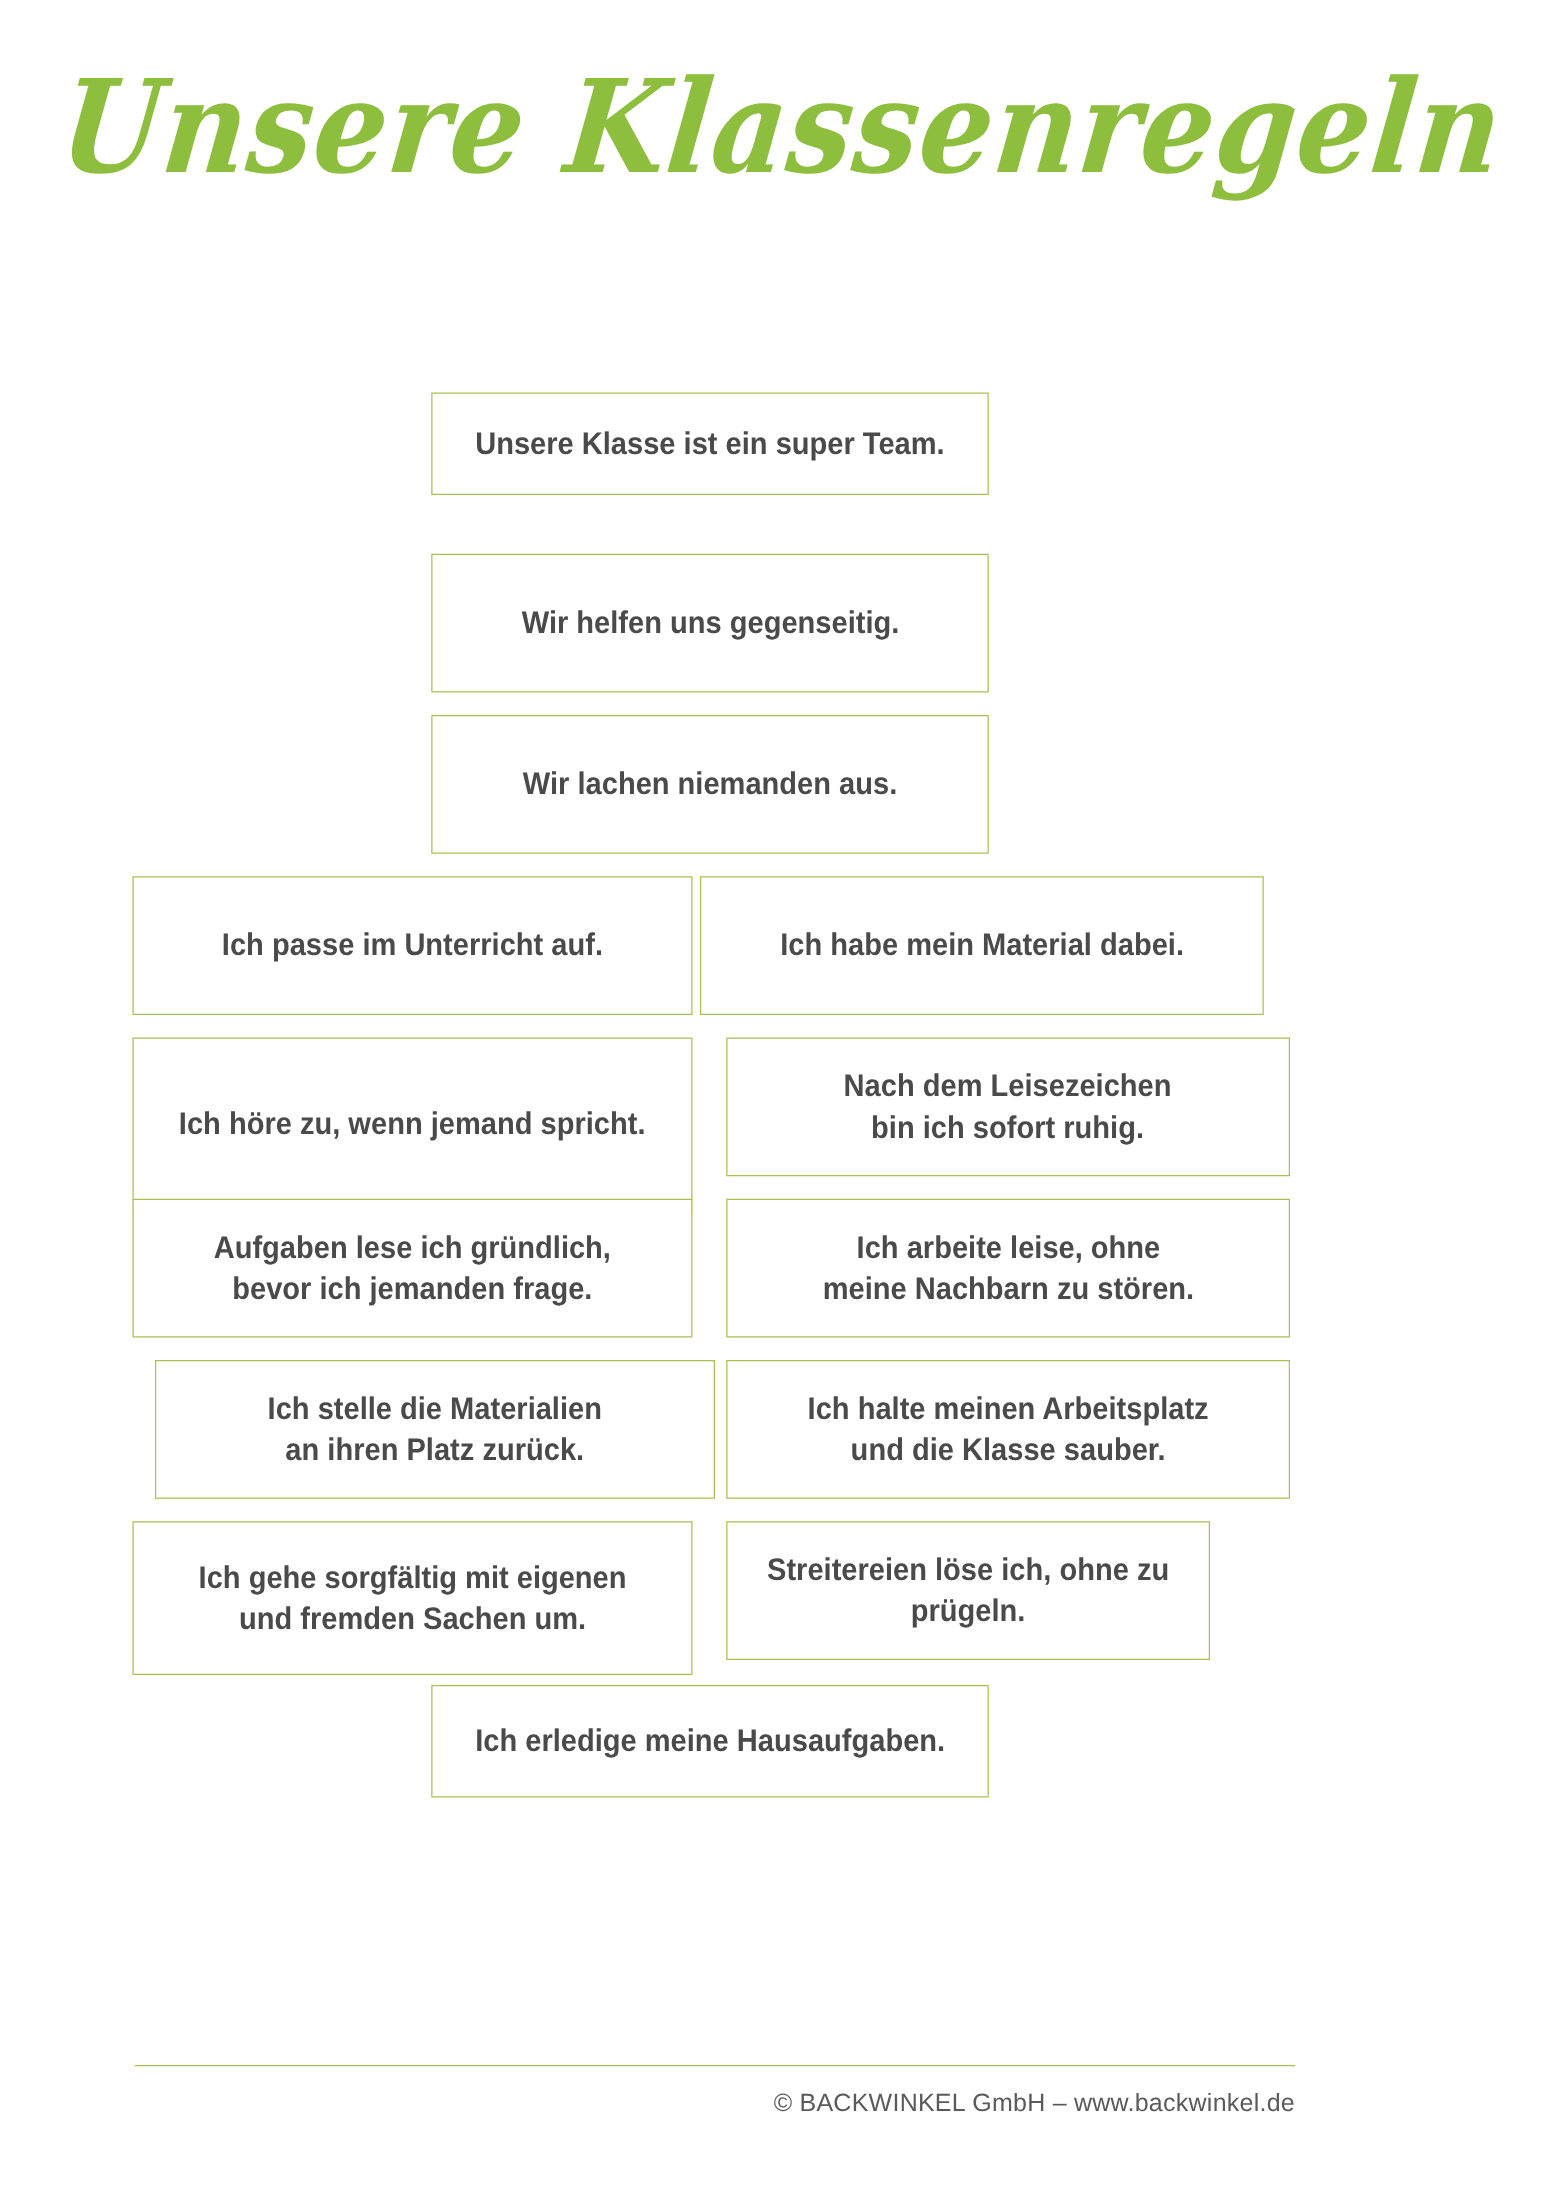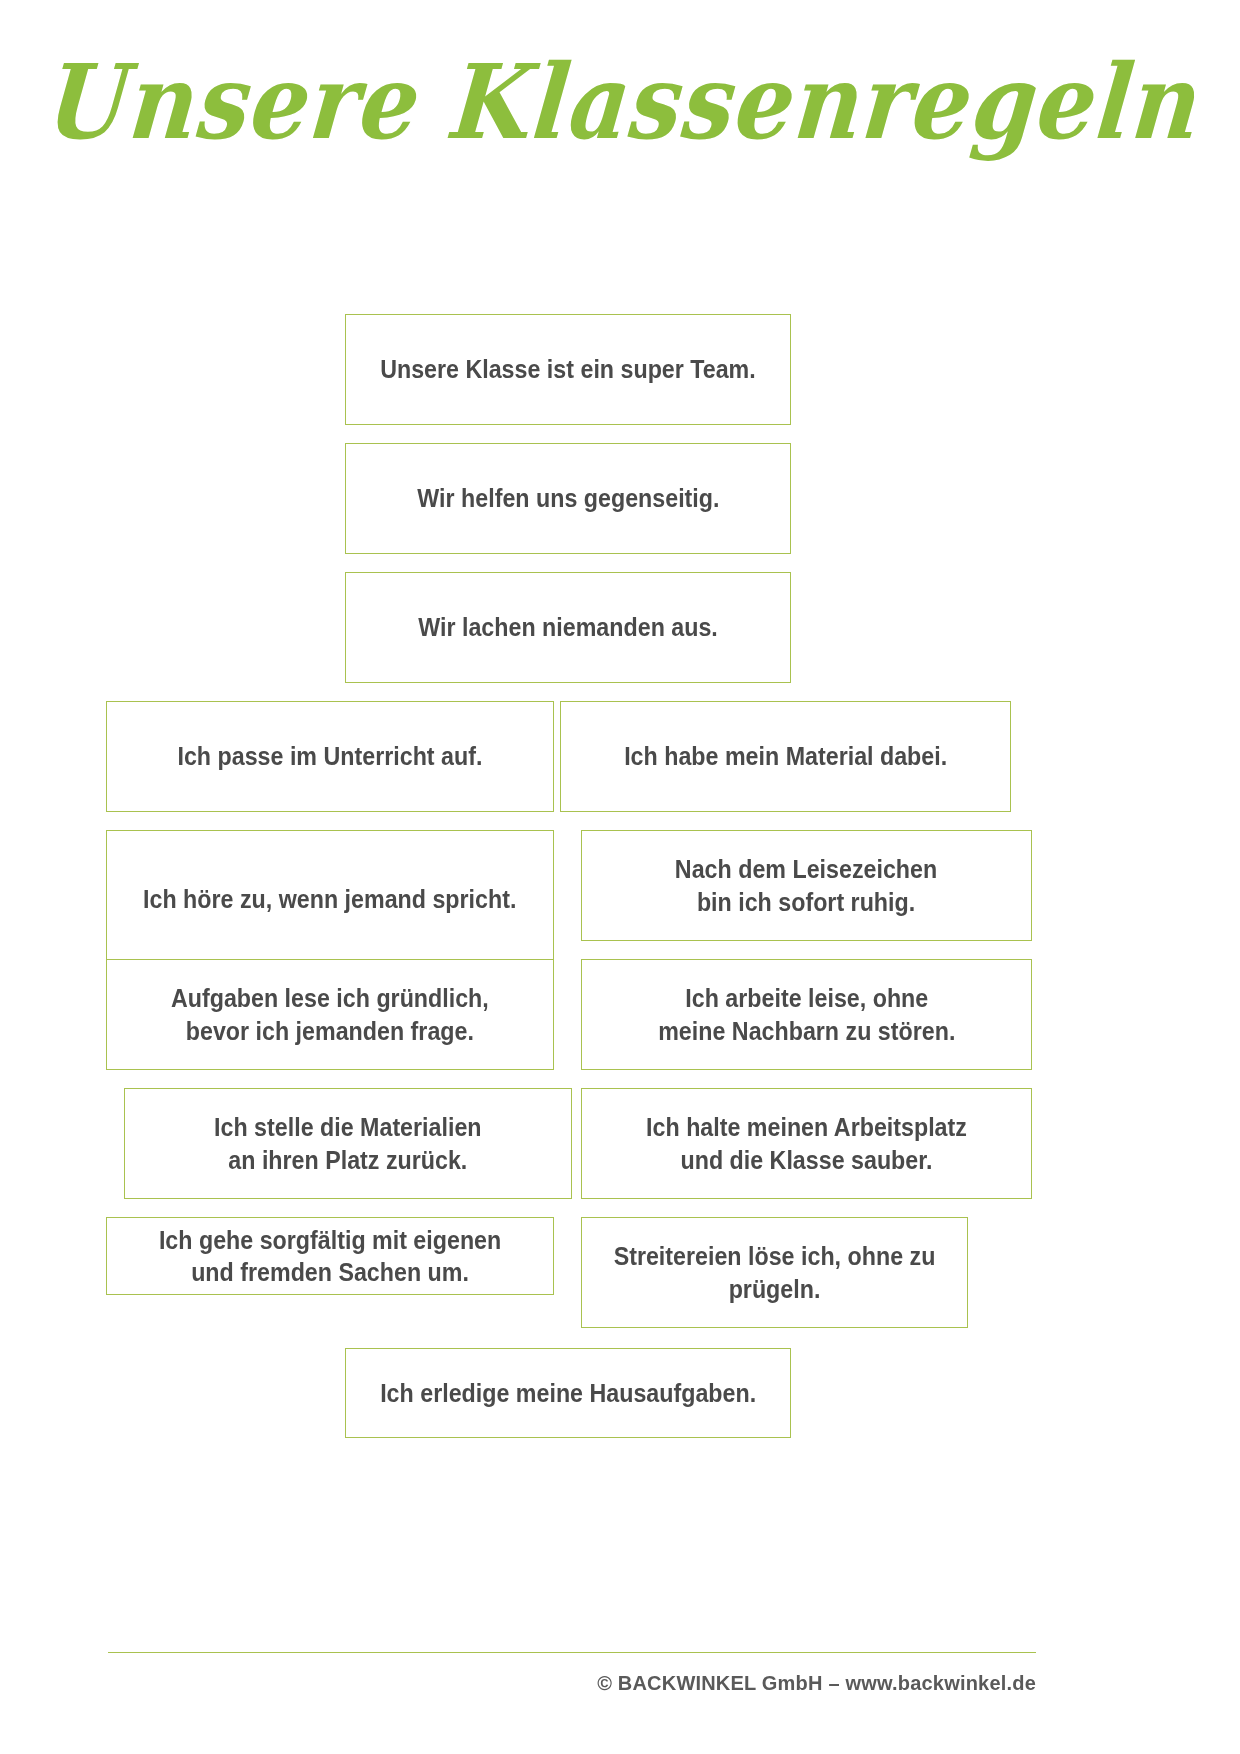--- a/index.html
+++ b/index.html
@@ -77,35 +77,35 @@
     border-top: 1.5px solid #A9C24F;
   }
   .footer-text {
     position: absolute;
     left: 108px;
     top: 1672px;
     width: 928px;
     text-align: right;
     font-family: "Liberation Sans", sans-serif;
     font-size: 20px;
-    font-weight: 700;
+    font-weight: 400;
     color: #5A5A5A;
     letter-spacing: 0.2px;
   }
 </style>
 </head>
 <body>
 
 <div class="page">
 
   <div class="title-wrap">
     <span class="title">Unsere Klassenregeln</span>
   </div>
 
-  <div class="rule-box" style="left:345px; top:314px; width:446px; height:111px;">
+  <div class="rule-box" style="left:345px; top:314px; width:446px; height:82px;">
     <span class="rule-text">Unsere Klasse ist ein super Team.</span>
   </div>
 
   <div class="rule-box" style="left:345px; top:443px; width:446px; height:111px;">
     <span class="rule-text">Wir helfen uns gegenseitig.</span>
   </div>
 
   <div class="rule-box" style="left:345px; top:572px; width:446px; height:111px;">
     <span class="rule-text">Wir lachen niemanden aus.</span>
   </div>
@@ -136,21 +136,21 @@
 
   <div class="rule-box" style="left:106px; top:1088px; width:448px; height:111px;margin-left:18px;">
     <span class="rule-text">Ich stelle die Materialien
 an ihren Platz zurück.</span>
   </div>
   <div class="rule-box" style="left:581px; top:1088px; width:451px; height:111px;">
     <span class="rule-text">Ich halte meinen Arbeitsplatz
 und die Klasse sauber.</span>
   </div>
 
-  <div class="rule-box" style="left:106px; top:1217px; width:448px; height:78px;">
+  <div class="rule-box" style="left:106px; top:1217px; width:448px; height:123px;">
     <span class="rule-text">Ich gehe sorgfältig mit eigenen
 und fremden Sachen um.</span>
   </div>
   <div class="rule-box" style="left:581px; top:1217px; width:387px; height:111px;">
     <span class="rule-text">Streitereien löse ich, ohne zu prügeln.</span>
   </div>
 
   <div class="rule-box" style="left:345px; top:1348px; width:446px; height:90px;">
     <span class="rule-text">Ich erledige meine Hausaufgaben.</span>
   </div>

